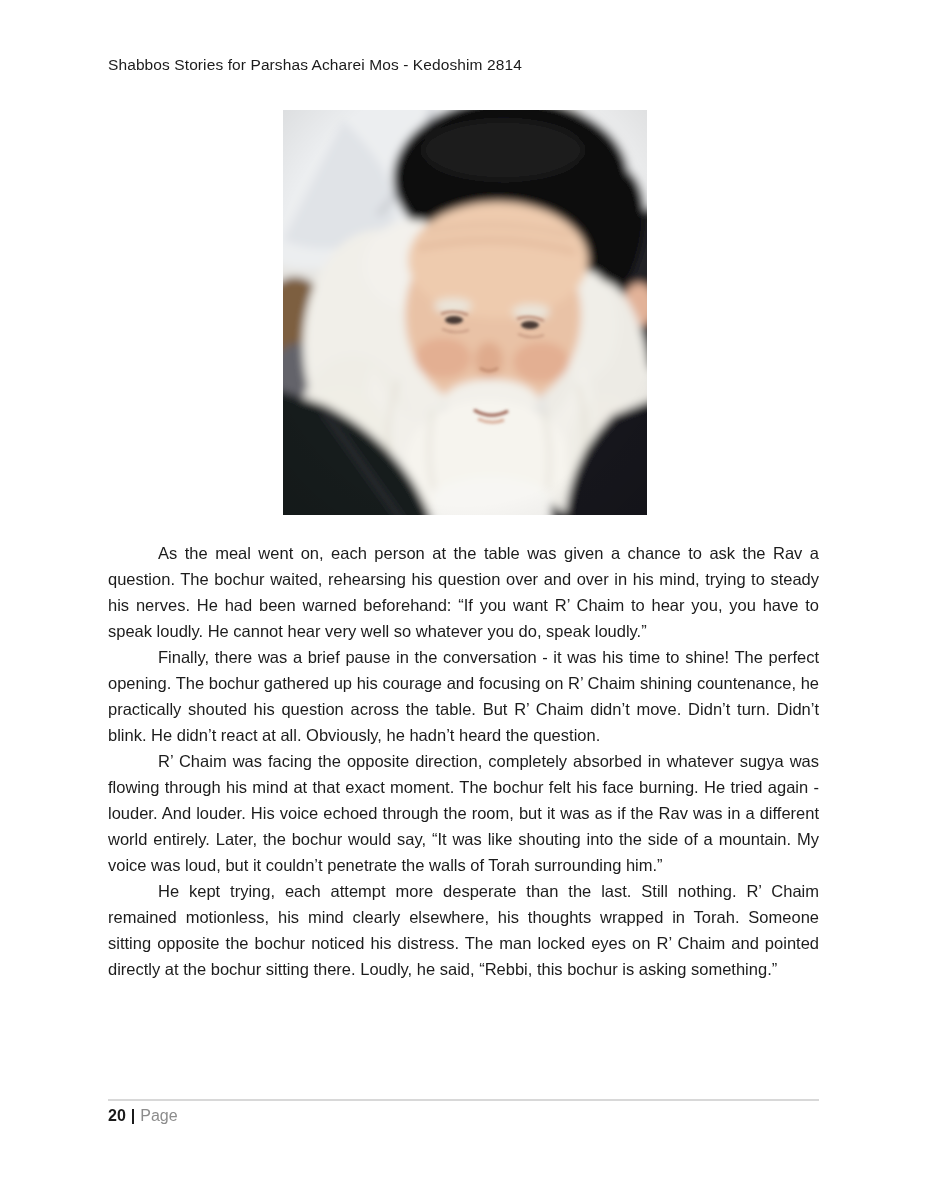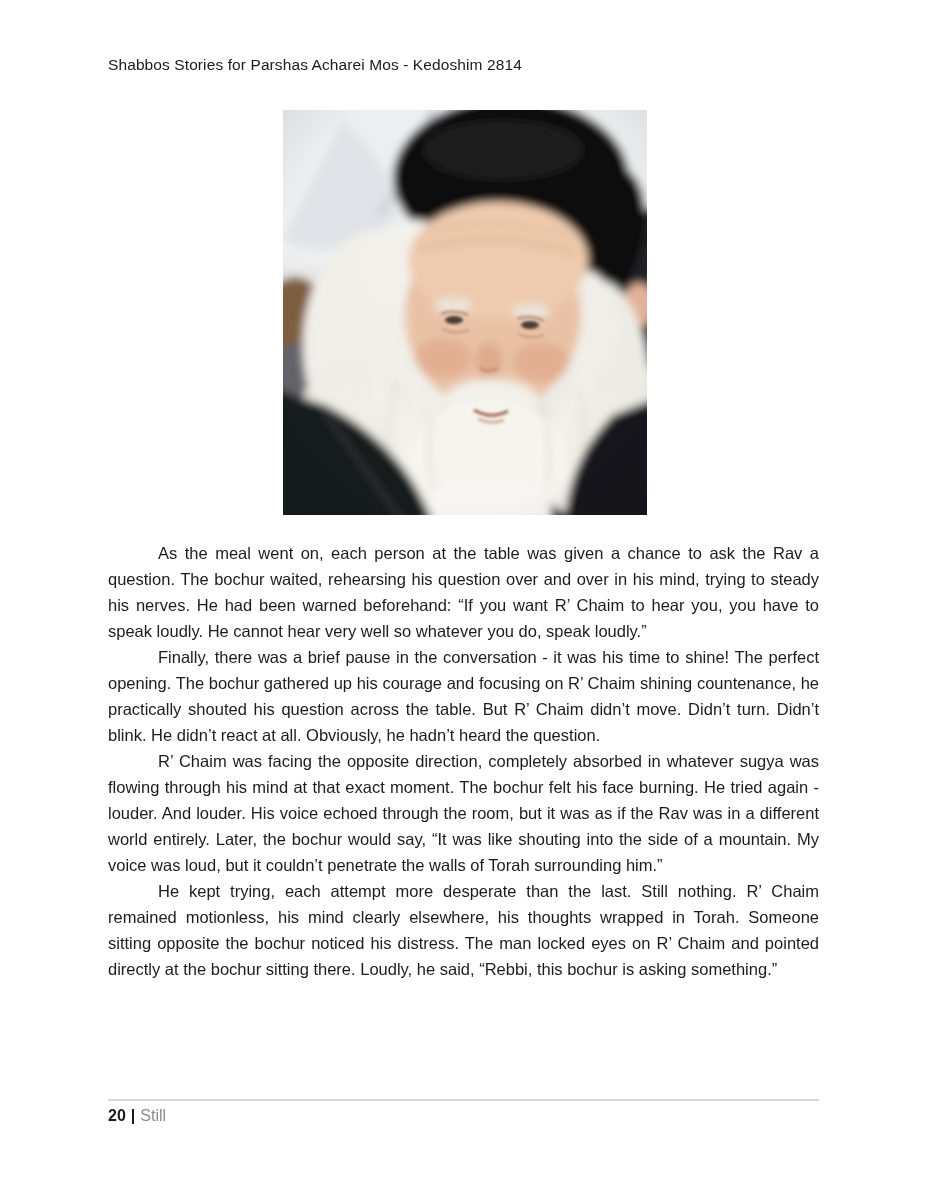--- a/index.html
+++ b/index.html
@@ -182,16 +182,16 @@
   <div class="body-text">
     <p>As the meal went on, each person at the table was given a chance to ask the Rav a question. The bochur waited, rehearsing his question over and over in his mind, trying to steady his nerves. He had been warned beforehand: “If you want R’ Chaim to hear you, you have to speak loudly. He cannot hear very well so whatever you do, speak loudly.”</p>
     <p>Finally, there was a brief pause in the conversation - it was his time to shine! The perfect opening. The bochur gathered up his courage and focusing on R’ Chaim shining countenance, he practically shouted his question across the table. But R’ Chaim didn’t move. Didn’t turn. Didn’t blink. He didn’t react at all. Obviously, he hadn’t heard the question.</p>
     <p>R’ Chaim was facing the opposite direction, completely absorbed in whatever sugya was flowing through his mind at that exact moment. The bochur felt his face burning. He tried again - louder. And louder. His voice echoed through the room, but it was as if the Rav was in a different world entirely. Later, the bochur would say, “It was like shouting into the side of a mountain. My voice was loud, but it couldn’t penetrate the walls of Torah surrounding him.”</p>
     <p>He kept trying, each attempt more desperate than the last. Still nothing. R’ Chaim remained motionless, his mind clearly elsewhere, his thoughts wrapped in Torah. Someone sitting opposite the bochur noticed his distress. The man locked eyes on R’ Chaim and pointed directly at the bochur sitting there. Loudly, he said, “Rebbi, this bochur is asking something.”</p>
   </div>
 
   <div class="footer-rule"></div>
 
   <div class="doc-footer">
-    <span class="pnum">20</span><span class="psep">|</span><span class="plabel">Still</span>
+    <span class="pnum">20</span><span class="psep">|</span><span class="plabel">Page</span>
   </div>
 
 </div>
 
 </body></html>

